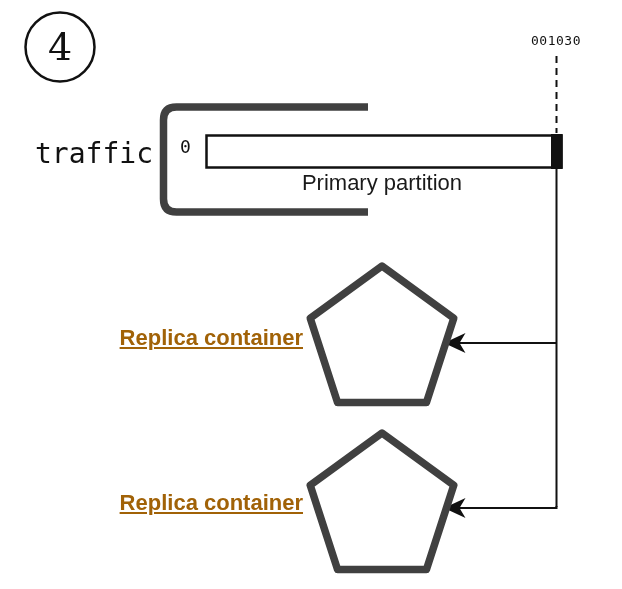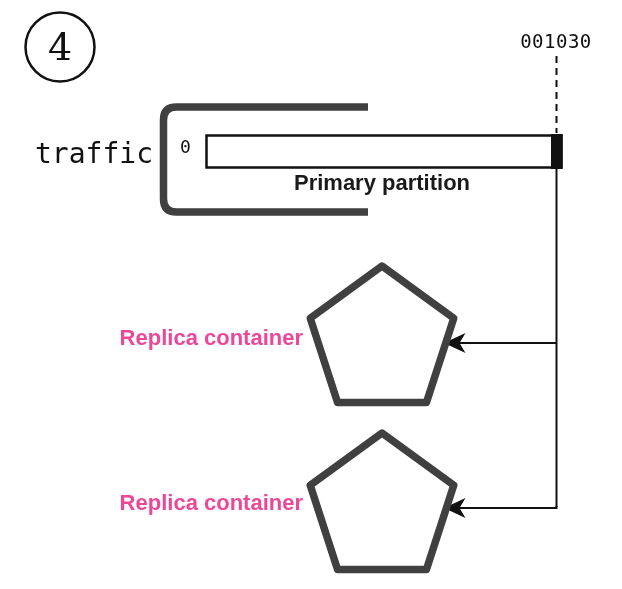--- a/index.html
+++ b/index.html
@@ -38,21 +38,21 @@
     font-family: "DejaVu Serif", serif;
     font-size: 38px;
     line-height: 42px;
     color: #111111;
   }
   .offset-label {
     left: 506px;
     top: 33px;
     width: 100px;
     text-align: center;
-    font-size: 19px;
+    font-size: 13px;
     line-height: 16px;
     letter-spacing: 0.5px;
     color: #111111;
   }
   .traffic-label {
     left: 27px;
     top: 139px;
     font-size: 28px;
     line-height: 30px;
     color: #111111;
@@ -65,31 +65,32 @@
     line-height: 20px;
     color: #111111;
   }
   .primary-partition-label {
     left: 232px;
     top: 170px;
     width: 300px;
     text-align: center;
     font-size: 22px;
     line-height: 26px;
-    font-weight: 700;
+    font-weight: 400;
     color: #1a1a1a;
   }
   .replica-label {
     left: 60px;
     width: 243px;
     text-align: right;
     font-size: 22px;
     line-height: 26px;
     font-weight: 600;
-    color: #ec4899;
+    color: #a16207;
+    text-decoration: underline;
   }
   .replica-label.first { top: 325px; }
   .replica-label.second { top: 490px; }
 </style>
 </head>
 <body>
 
 <div class="canvas">
 
   <svg class="shapes" viewBox="0 0 622 589" xmlns="http://www.w3.org/2000/svg">

